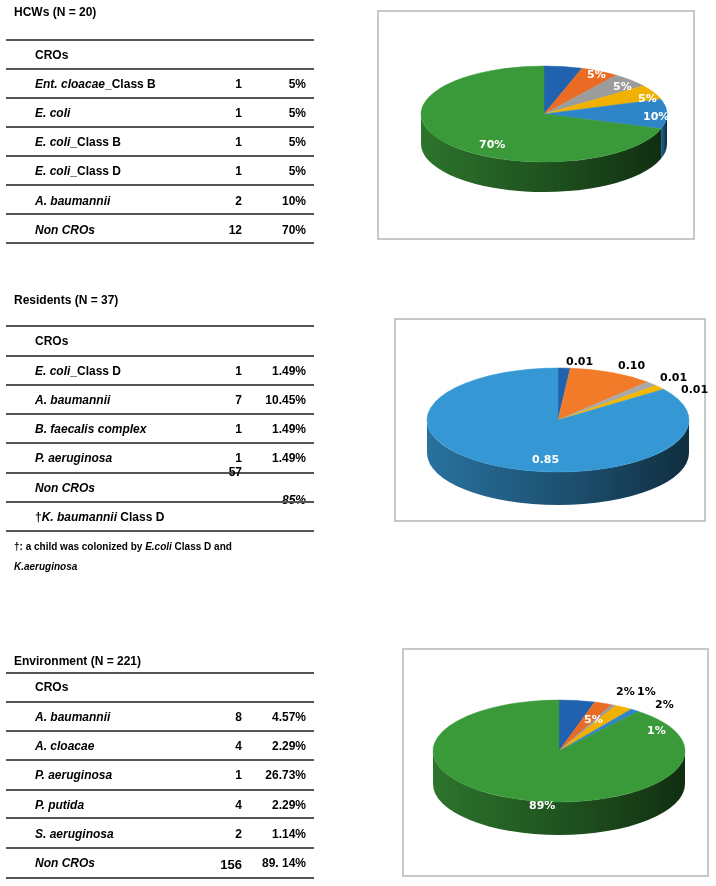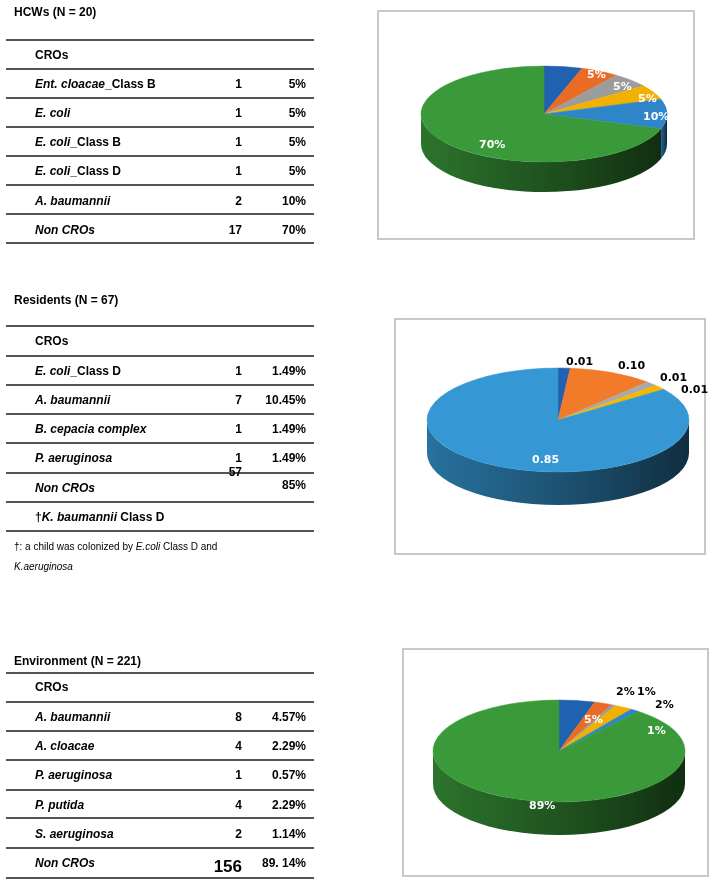--- a/index.html
+++ b/index.html
@@ -6,21 +6,21 @@
   body { width:716px; height:886px; position:relative; overflow:hidden;
          font-family:"Liberation Sans", sans-serif; color:#000; }
   .section-title { position:absolute; left:14px; font-size:12px; font-weight:bold; }
   .tbl { position:absolute; left:6px; width:308px; }
   .hline { position:absolute; left:0; width:308px; height:2px; background:#555; }
   .cell { position:absolute; font-size:12px; font-weight:bold; white-space:nowrap; }
   .name { left:8px;margin-left:21px; }
   .name i { font-style:italic; }
   .count { right:72px; text-align:right; }
   .pct { right:8px; text-align:right; }
-  .foot { position:absolute; left:14px; font-size:10px; font-weight:normal; }
+  .foot { position:absolute; left:14px; font-size:10px; font-weight:bold; }
   .chartbox { position:absolute; border:2px solid #c8c8c8; box-sizing:border-box; background:#fff; }
   svg { position:absolute; left:0; top:0; }
   .lbl { font-family:"DejaVu Sans", sans-serif; font-weight:bold; font-size:11px; }
 </style>
 </head>
 <body>
 
 <div class="section-title" style="top:5px;">HCWs (N = 20)</div>
 <div class="tbl" style="top:39px;">
   <div class="hline" style="top:0px;"></div>
@@ -57,21 +57,21 @@
 
   <div>
     <div class="cell name" style="top:155px;"><i>A. baumannii</i><span></span></div>
     <div class="cell count" style="top:155px;">2</div>
     <div class="cell pct" style="top:155px;">10%</div>
   </div>
   <div class="hline" style="top:174px;"></div>
 
   <div>
     <div class="cell name" style="top:184px;"><i>Non CROs</i><span></span></div>
-    <div class="cell count" style="top:184px;">17</div>
+    <div class="cell count" style="top:184px;">12</div>
     <div class="cell pct" style="top:184px;">70%</div>
   </div>
   <div class="hline" style="top:203px;"></div>
 </div>
 
 <div class="chartbox" style="left:377px; top:10px; width:318px; height:230px;">
   <svg id="pie0" width="318" height="230">
       <defs>
         <linearGradient id="grad0_4_0" x1="0" y1="0" x2="1" y2="0">
           <stop offset="0" stop-color="rgb(35,101,150)"></stop>
@@ -93,74 +93,74 @@
       <path d="M165,102 L281.97995150430387,87.16718427000252 A123,48 0 0 1 281.97995150430387,116.83281572999748 Z" fill="#2e86c8" stroke="#2e86c8" stroke-width="0.5"></path>
       <path d="M165,102 L281.97995150430387,116.83281572999748 A123,48 0 1 1 164.99999999999997,54 Z" fill="#3a9a3a" stroke="#3a9a3a" stroke-width="0.5"></path>
       <text x="208" y="66" fill="#fff" class="lbl">5%</text>
       <text x="234" y="78" fill="#fff" class="lbl">5%</text>
       <text x="259" y="90" fill="#fff" class="lbl">5%</text>
       <text x="264" y="108" fill="#fff" class="lbl">10%</text>
       <text x="100" y="136" fill="#fff" class="lbl">70%</text>
     </svg>
 </div>
 
-<div class="section-title" style="top:293px;">Residents (N = 67)</div>
+<div class="section-title" style="top:293px;">Residents (N = 37)</div>
 <div class="tbl" style="top:325px;">
   <div class="hline" style="top:0px;"></div>
   <div class="cell name" style="top:9px;">CROs</div>
   <div class="hline" style="top:30px;"></div>
 
   <div>
     <div class="cell name" style="top:39px;"><i>E. coli</i><span>_Class D</span></div>
     <div class="cell count" style="top:39px;">1</div>
     <div class="cell pct" style="top:39px;">1.49%</div>
   </div>
   <div class="hline" style="top:59px;"></div>
 
   <div>
     <div class="cell name" style="top:68px;"><i>A. baumannii</i><span></span></div>
     <div class="cell count" style="top:68px;">7</div>
     <div class="cell pct" style="top:68px;">10.45%</div>
   </div>
   <div class="hline" style="top:88px;"></div>
 
   <div>
-    <div class="cell name" style="top:97px;"><i>B. cepacia complex</i><span></span></div>
+    <div class="cell name" style="top:97px;"><i>B. faecalis complex</i><span></span></div>
     <div class="cell count" style="top:97px;">1</div>
     <div class="cell pct" style="top:97px;">1.49%</div>
   </div>
   <div class="hline" style="top:117px;"></div>
 
   <div>
     <div class="cell name" style="top:126px;"><i>P. aeruginosa</i><span></span></div>
     <div class="cell count" style="top:126px;">1</div>
     <div class="cell pct" style="top:126px;">1.49%</div>
   </div>
   <div class="hline" style="top:147px;"></div>
 
   <div>
     <div class="cell name" style="top:156px;"><i>Non CROs</i><span></span></div>
     <div class="cell count" style="top:140px;margin-left:16px;">57</div>
-    <div class="cell pct" style="top:153px;">85%</div>
+    <div class="cell pct" style="top:168px;font-style:italic;">85%</div>
   </div>
   <div class="hline" style="top:176px;"></div>
 
   <div>
     <div class="cell name" style="top:185px;"><span>†</span><i>K. baumannii</i><span> Class D</span></div>
   </div>
   <div class="hline" style="top:205px;"></div>
 </div>
 <div class="foot" style="top:541px;">
   <span>†: a child was colonized by </span><i>E.coli</i><span> Class D and</span>
 </div>
 <div class="foot" style="top:561px;">
   <i>K.aeruginosa</i>
 </div>
 
-<div class="chartbox" style="left:394px; top:318px; width:312px; height:237px;">
+<div class="chartbox" style="left:394px; top:318px; width:312px; height:204px;">
   <svg id="pie1" width="312" height="237">
       <defs>
         <linearGradient id="grad1_4_0" x1="0" y1="0" x2="1" y2="0">
           <stop offset="0" stop-color="rgb(40,114,159)"></stop>
           <stop offset="0.6" stop-color="rgb(27,76,106)"></stop>
           <stop offset="1" stop-color="rgb(16,46,64)"></stop>
         </linearGradient>
       </defs>
       <path d="M293,100 A131,52 0 0 1 31,100 L31,133 A131,52 0 0 0 293,133 Z" fill="url(#grad1_4_0)"></path>
       <path d="M162,100 L162,48 A131,52 0 0 1 174.2560183238728,48.22807781188657 Z" fill="#2162b0" stroke="#2162b0" stroke-width="0.5"></path>
@@ -192,41 +192,41 @@
   <div>
     <div class="cell name" style="top:67px;"><i>A. cloacae</i><span></span></div>
     <div class="cell count" style="top:67px;">4</div>
     <div class="cell pct" style="top:67px;">2.29%</div>
   </div>
   <div class="hline" style="top:87px;"></div>
 
   <div>
     <div class="cell name" style="top:96px;"><i>P. aeruginosa</i><span></span></div>
     <div class="cell count" style="top:96px;">1</div>
-    <div class="cell pct" style="top:96px;">0.57%</div>
+    <div class="cell pct" style="top:96px;">26.73%</div>
   </div>
   <div class="hline" style="top:117px;"></div>
 
   <div>
     <div class="cell name" style="top:126px;"><i>P. putida</i><span></span></div>
     <div class="cell count" style="top:126px;">4</div>
     <div class="cell pct" style="top:126px;">2.29%</div>
   </div>
   <div class="hline" style="top:145px;"></div>
 
   <div>
     <div class="cell name" style="top:155px;"><i>S. aeruginosa</i><span></span></div>
     <div class="cell count" style="top:155px;">2</div>
     <div class="cell pct" style="top:155px;">1.14%</div>
   </div>
   <div class="hline" style="top:175px;"></div>
 
   <div>
     <div class="cell name" style="top:184px;"><i>Non CROs</i><span></span></div>
-    <div class="cell count" style="top:185px; font-size:17px;">156</div>
+    <div class="cell count" style="top:185px; font-size:13px;">156</div>
     <div class="cell pct" style="top:184px;">89. 14%</div>
   </div>
   <div class="hline" style="top:205px;"></div>
 </div>
 
 <div class="chartbox" style="left:402px; top:648px; width:307px; height:229px;">
   <svg id="pie2" width="307" height="229">
       <defs>
         <linearGradient id="grad2_5_0" x1="0" y1="0" x2="1" y2="0">
           <stop offset="0" stop-color="rgb(44,116,44)"></stop>

